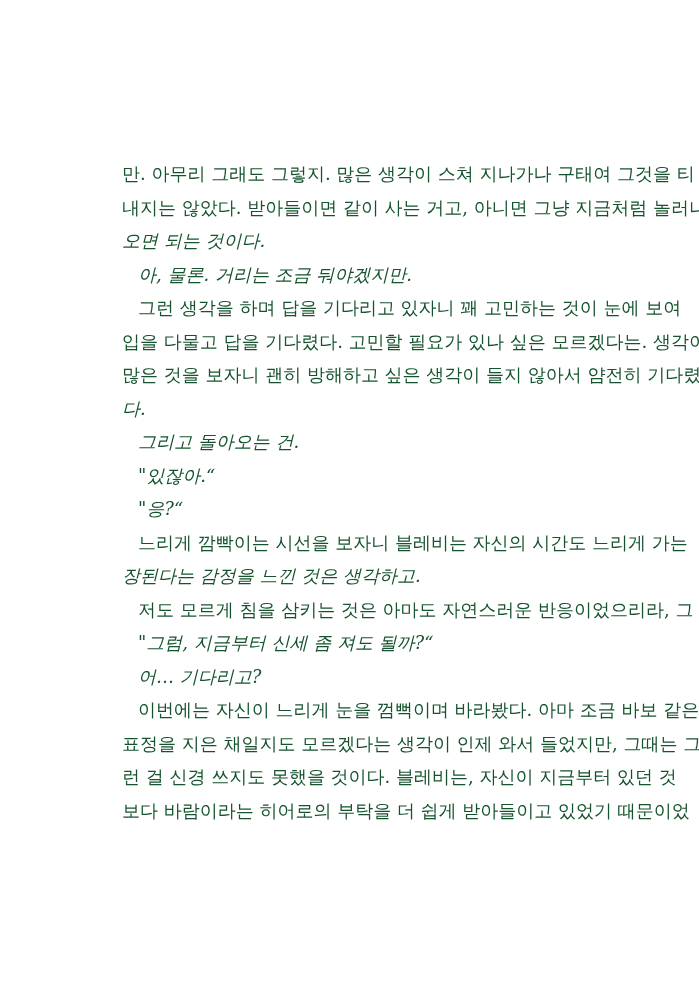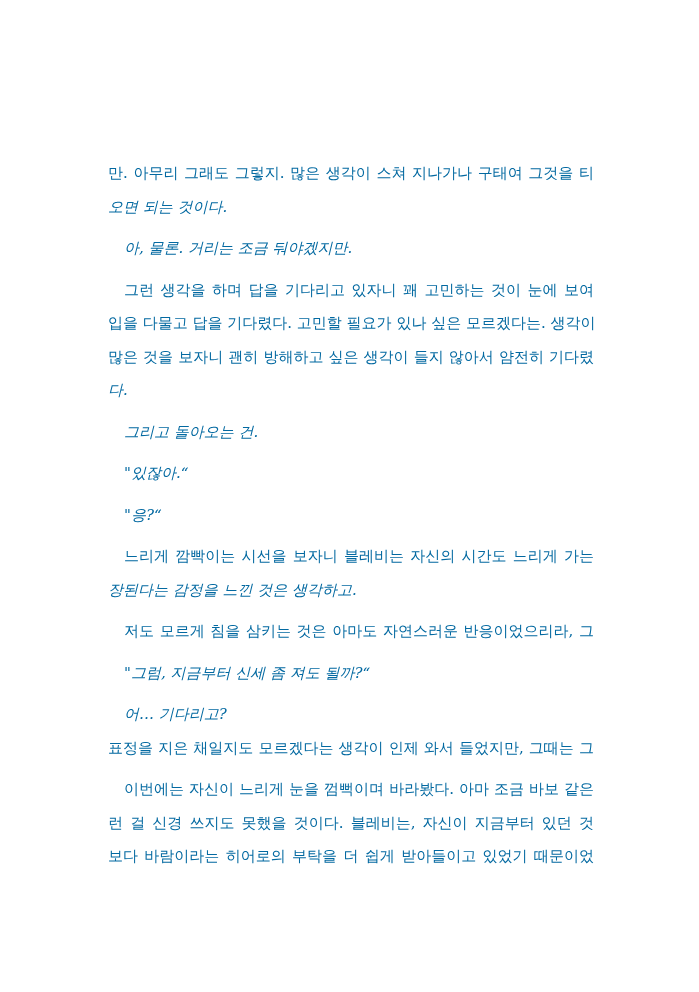--- a/index.html
+++ b/index.html
@@ -1,51 +1,52 @@
 <!DOCTYPE html>
 <html><head>
 <meta charset="utf-8">
 <style>
   html, body { margin: 0; padding: 0; background: #ffffff; }
   body { width: 699px; height: 992px; position: relative; overflow: hidden; }
   .page {
     position: absolute;
-    left: 108px;
+    left: 122px;
     top: 157px;
     width: 486px;
     font-family: "DejaVu Serif", "Liberation Serif", serif;
-    font-size: 15px;
-    color: #0369a1;
+    font-size: 18px;
+    color: #14532d;
   }
   .line {
     height: 33.5px;
     line-height: 33.5px;
     white-space: nowrap;
     text-align: justify;
     text-align-last: justify;
   }
   .line.last { text-align-last: left; font-style: italic; }
-  .line.indent { padding-left: 16px; margin-top: 8px; }
+  .line.indent { padding-left: 16px; }
 </style>
 </head>
 <body>
 
 <div class="page">
   <div class="line">만. 아무리 그래도 그렇지. 많은 생각이 스쳐 지나가나 구태여 그것을 티</div>
+  <div class="line">내지는 않았다. 받아들이면 같이 사는 거고, 아니면 그냥 지금처럼 놀러나</div>
   <div class="line last">오면 되는 것이다.</div>
   <div class="line indent last">아, 물론. 거리는 조금 둬야겠지만.</div>
   <div class="line indent">그런 생각을 하며 답을 기다리고 있자니 꽤 고민하는 것이 눈에 보여</div>
   <div class="line">입을 다물고 답을 기다렸다. 고민할 필요가 있나 싶은 모르겠다는. 생각이</div>
   <div class="line">많은 것을 보자니 괜히 방해하고 싶은 생각이 들지 않아서 얌전히 기다렸</div>
   <div class="line last">다.</div>
   <div class="line indent last">그리고 돌아오는 건.</div>
   <div class="line indent last">"있잖아.“</div>
   <div class="line indent last">"응?“</div>
   <div class="line indent">느리게 깜빡이는 시선을 보자니 블레비는 자신의 시간도 느리게 가는</div>
   <div class="line last">장된다는 감정을 느낀 것은 생각하고.</div>
   <div class="line indent">저도 모르게 침을 삼키는 것은 아마도 자연스러운 반응이었으리라, 그</div>
   <div class="line indent last">"그럼, 지금부터 신세 좀 져도 될까?“</div>
   <div class="line indent last">어… 기다리고?</div>
+  <div class="line indent">이번에는 자신이 느리게 눈을 껌뻑이며 바라봤다. 아마 조금 바보 같은</div>
   <div class="line">표정을 지은 채일지도 모르겠다는 생각이 인제 와서 들었지만, 그때는 그</div>
-  <div class="line indent">이번에는 자신이 느리게 눈을 껌뻑이며 바라봤다. 아마 조금 바보 같은</div>
   <div class="line">런 걸 신경 쓰지도 못했을 것이다. 블레비는, 자신이 지금부터 있던 것</div>
   <div class="line">보다 바람이라는 히어로의 부탁을 더 쉽게 받아들이고 있었기 때문이었</div>
 </div>
 
 </body></html>

